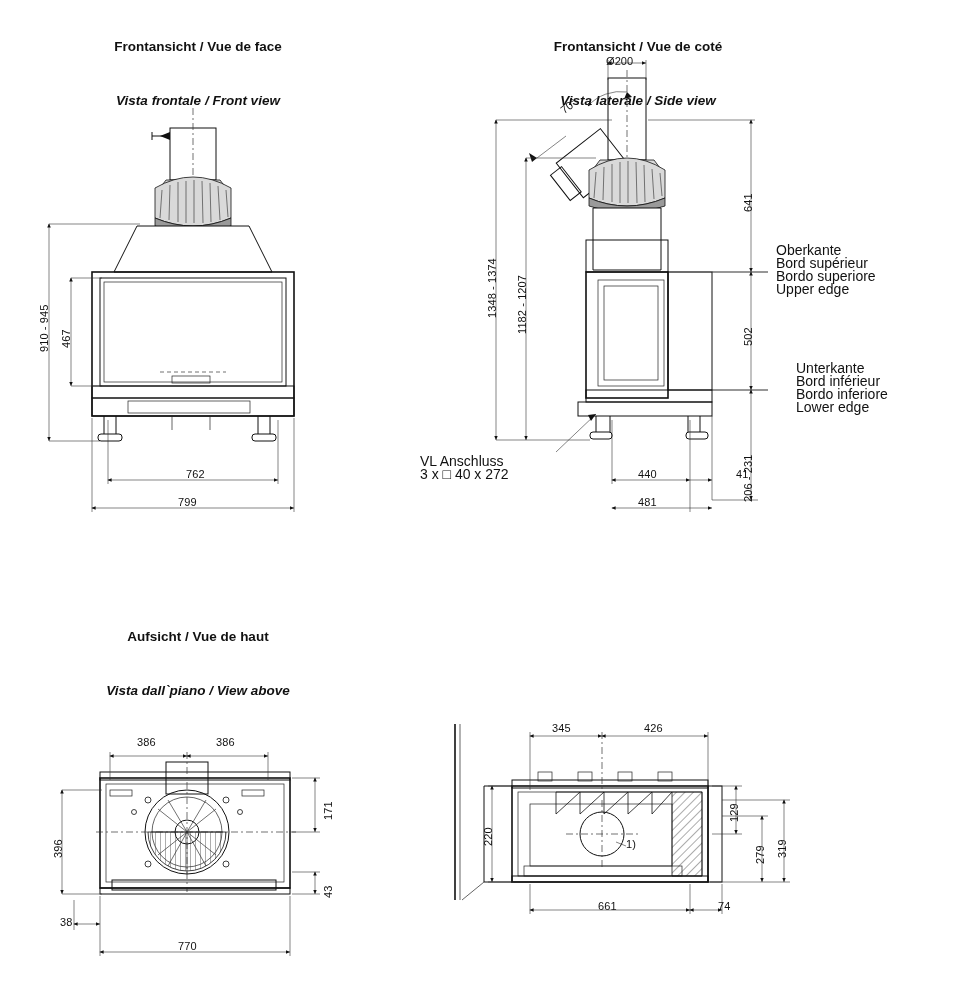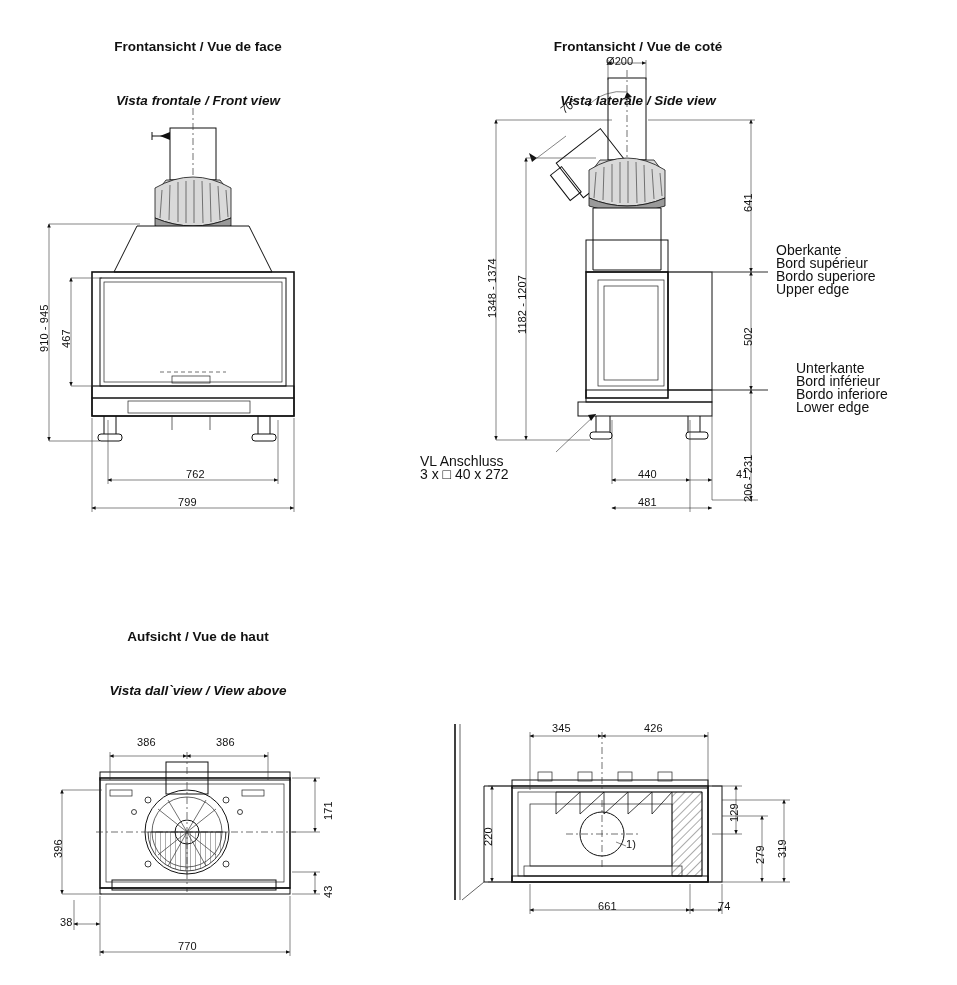--- a/index.html
+++ b/index.html
@@ -68,21 +68,21 @@
     <div class="l2">Vista frontale / Front view</div>
   </div>
 
   <div class="view-title" style="left:518px; top:2px; width:240px;">
     <div class="l1">Frontansicht / Vue de coté</div>
     <div class="l2">Vista laterale / Side view</div>
   </div>
 
   <div class="view-title" style="left:78px; top:592px; width:240px;">
     <div class="l1">Aufsicht / Vue de haut</div>
-    <div class="l2">Vista dall`view / View above</div>
+    <div class="l2">Vista dall`piano / View above</div>
   </div>
 
 
   <svg width="957" height="985">
     <defs>
       <marker id="arr" markerWidth="8" markerHeight="8" refX="7" refY="3" orient="auto">
         <path d="M0,0 L7,3 L0,6 z" fill="#111"></path>
       </marker>
       <marker id="arrS" markerWidth="8" markerHeight="8" refX="1" refY="3" orient="auto">
         <path d="M7,0 L0,3 L7,6 z" fill="#111"></path>

